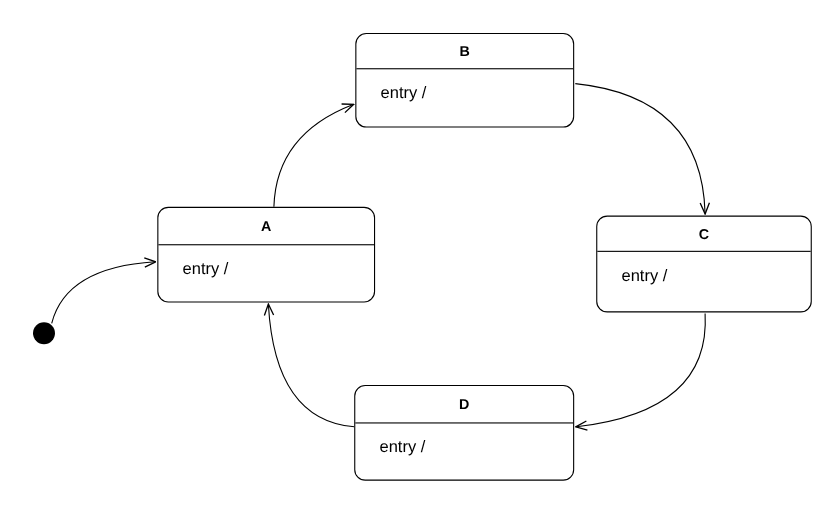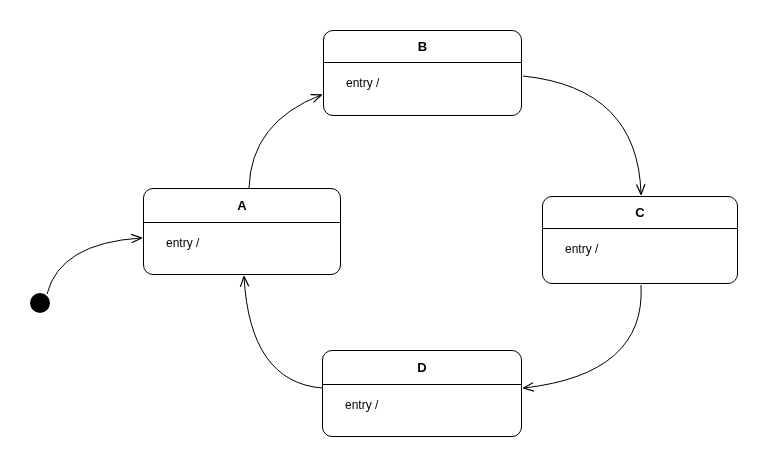--- a/index.html
+++ b/index.html
@@ -35,21 +35,21 @@
     display: flex;
     align-items: center;
     justify-content: center;
     font-size: 13px;
     font-weight: bold;
     color: #000000;
   }
   .state-body {
     box-sizing: border-box;
     padding: 13px 0 0 22px;
-    font-size: 12px;
+    font-size: 15px;
     color: #000000;
   }
   
   #state-A { left: 143px; top: 188px; width: 198px; height: 87px; }
   #state-A .state-header { height: 34px; }
   #state-B { left: 323px; top: 30px;  width: 199px; height: 86px; }
   #state-B .state-header { height: 32px; }
   #state-C { left: 542px; top: 196px; width: 196px; height: 88px; }
   #state-C .state-header { height: 32px; }
   #state-D { left: 322px; top: 350px; width: 200px; height: 87px; }

